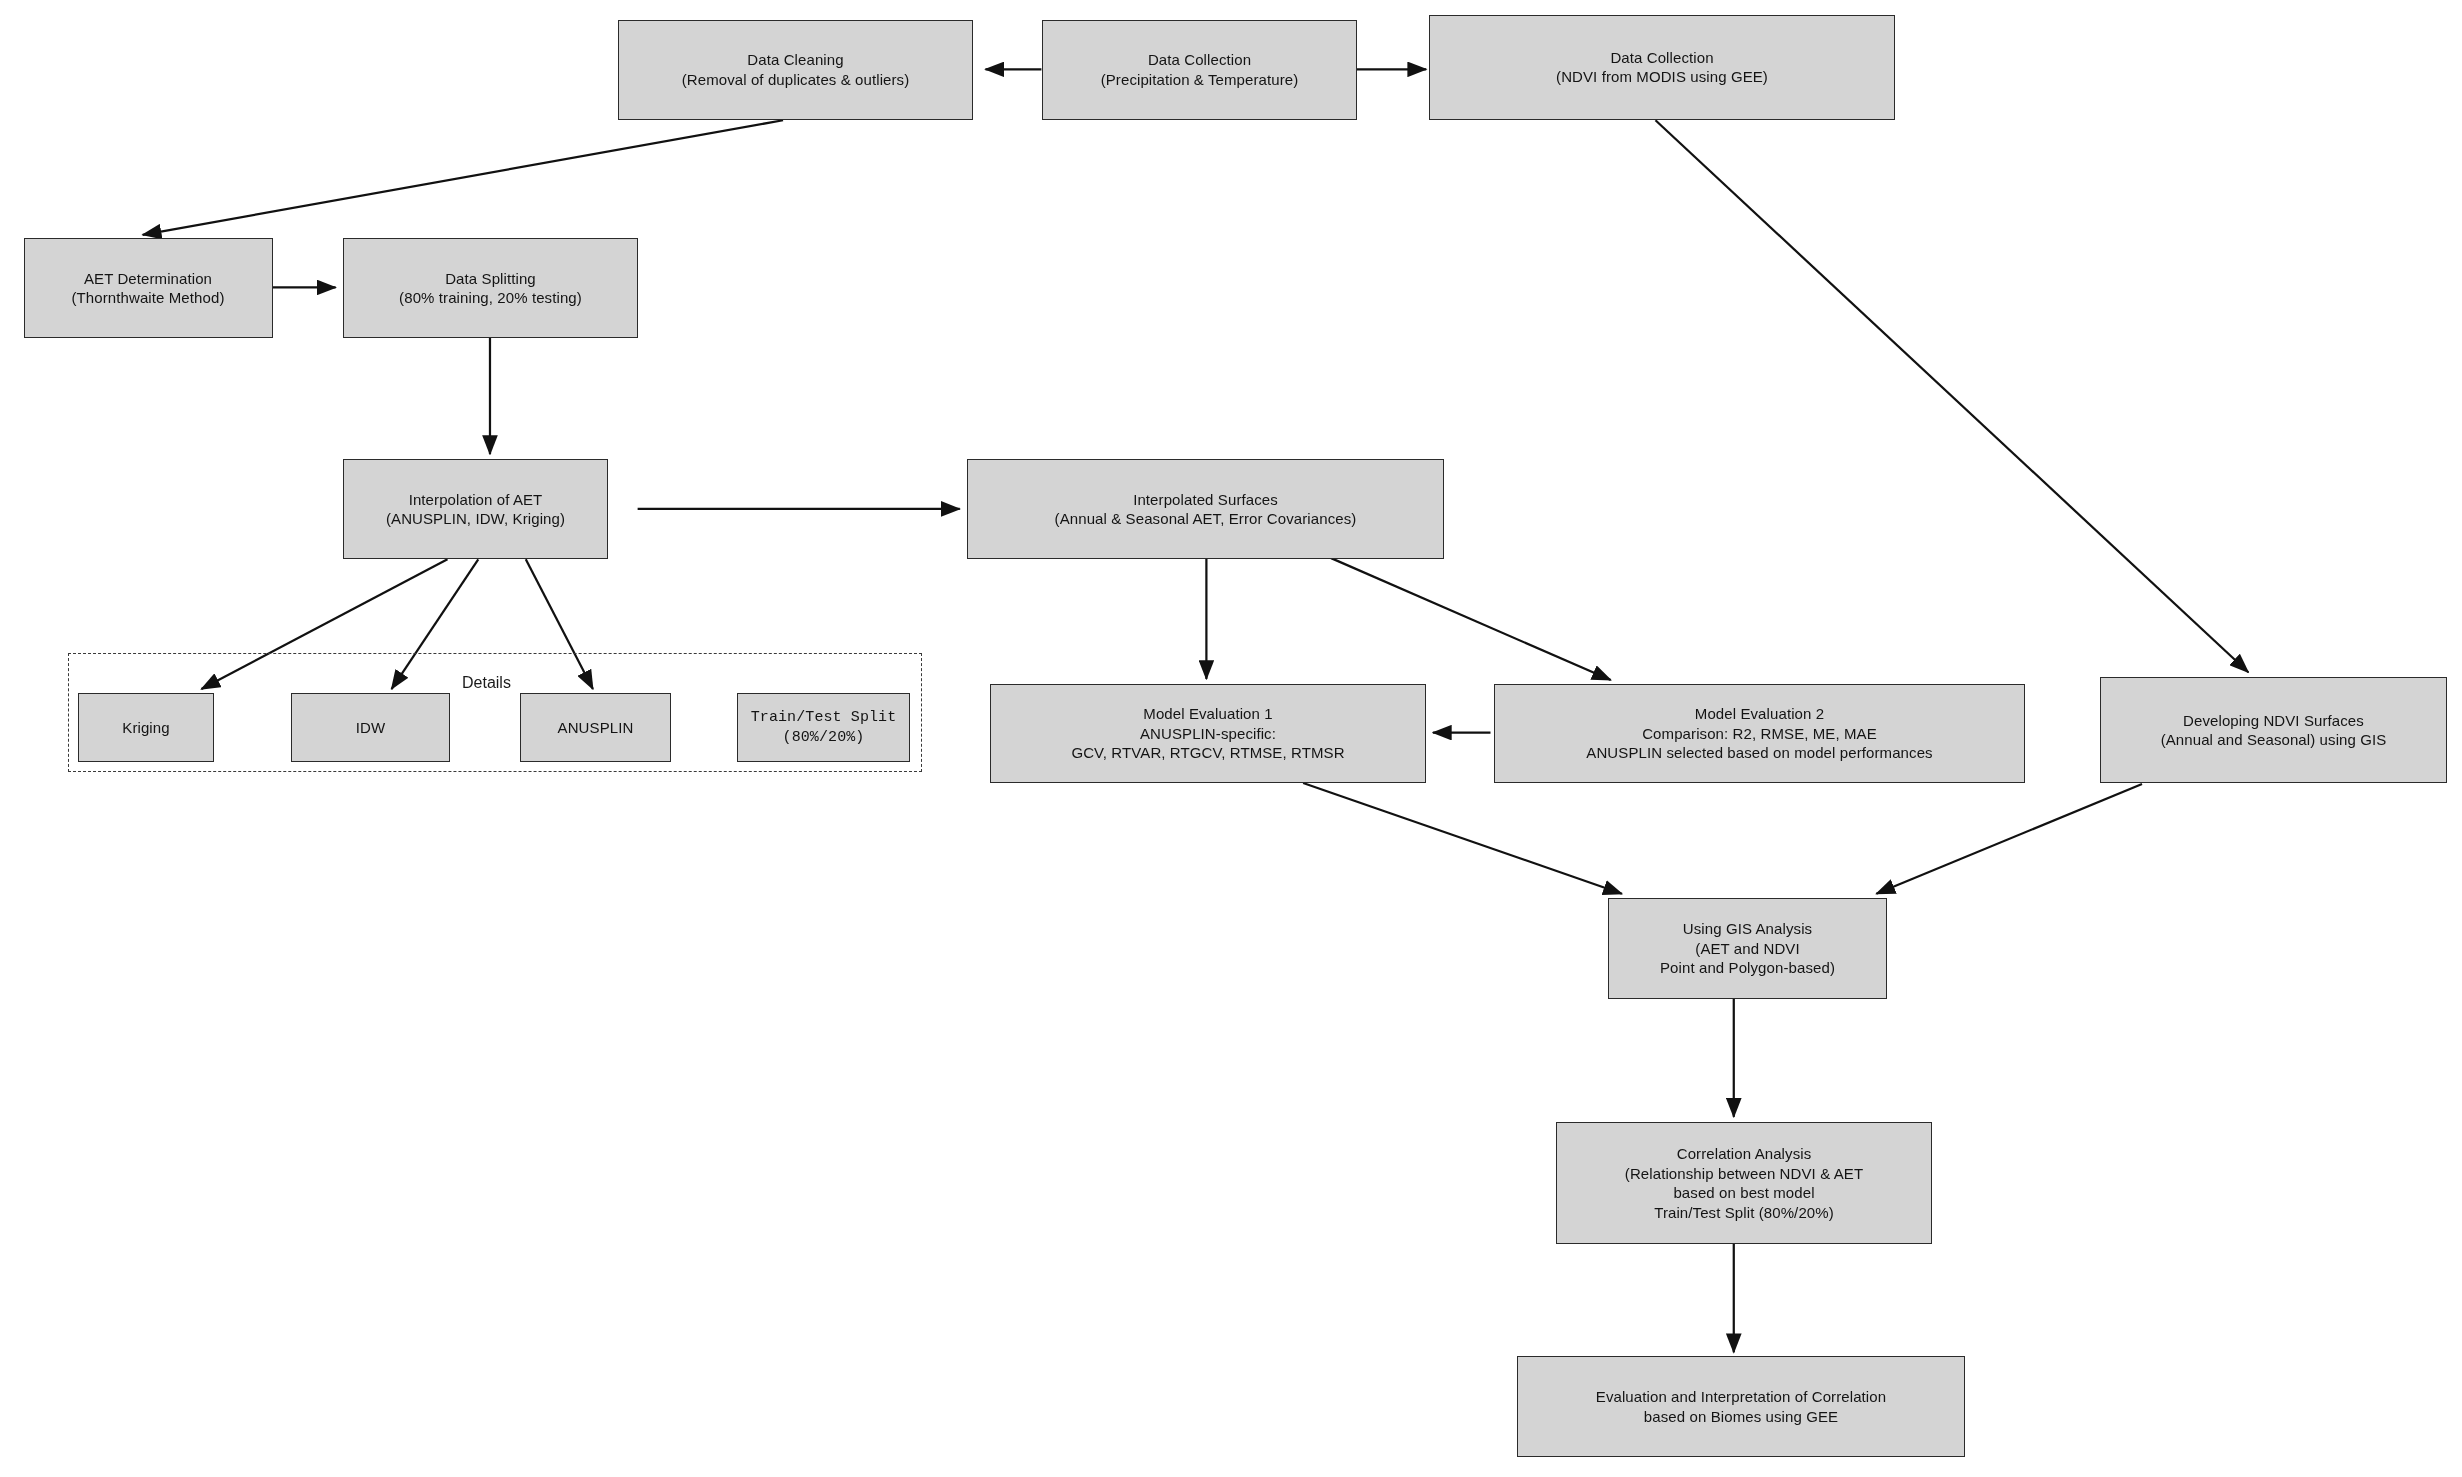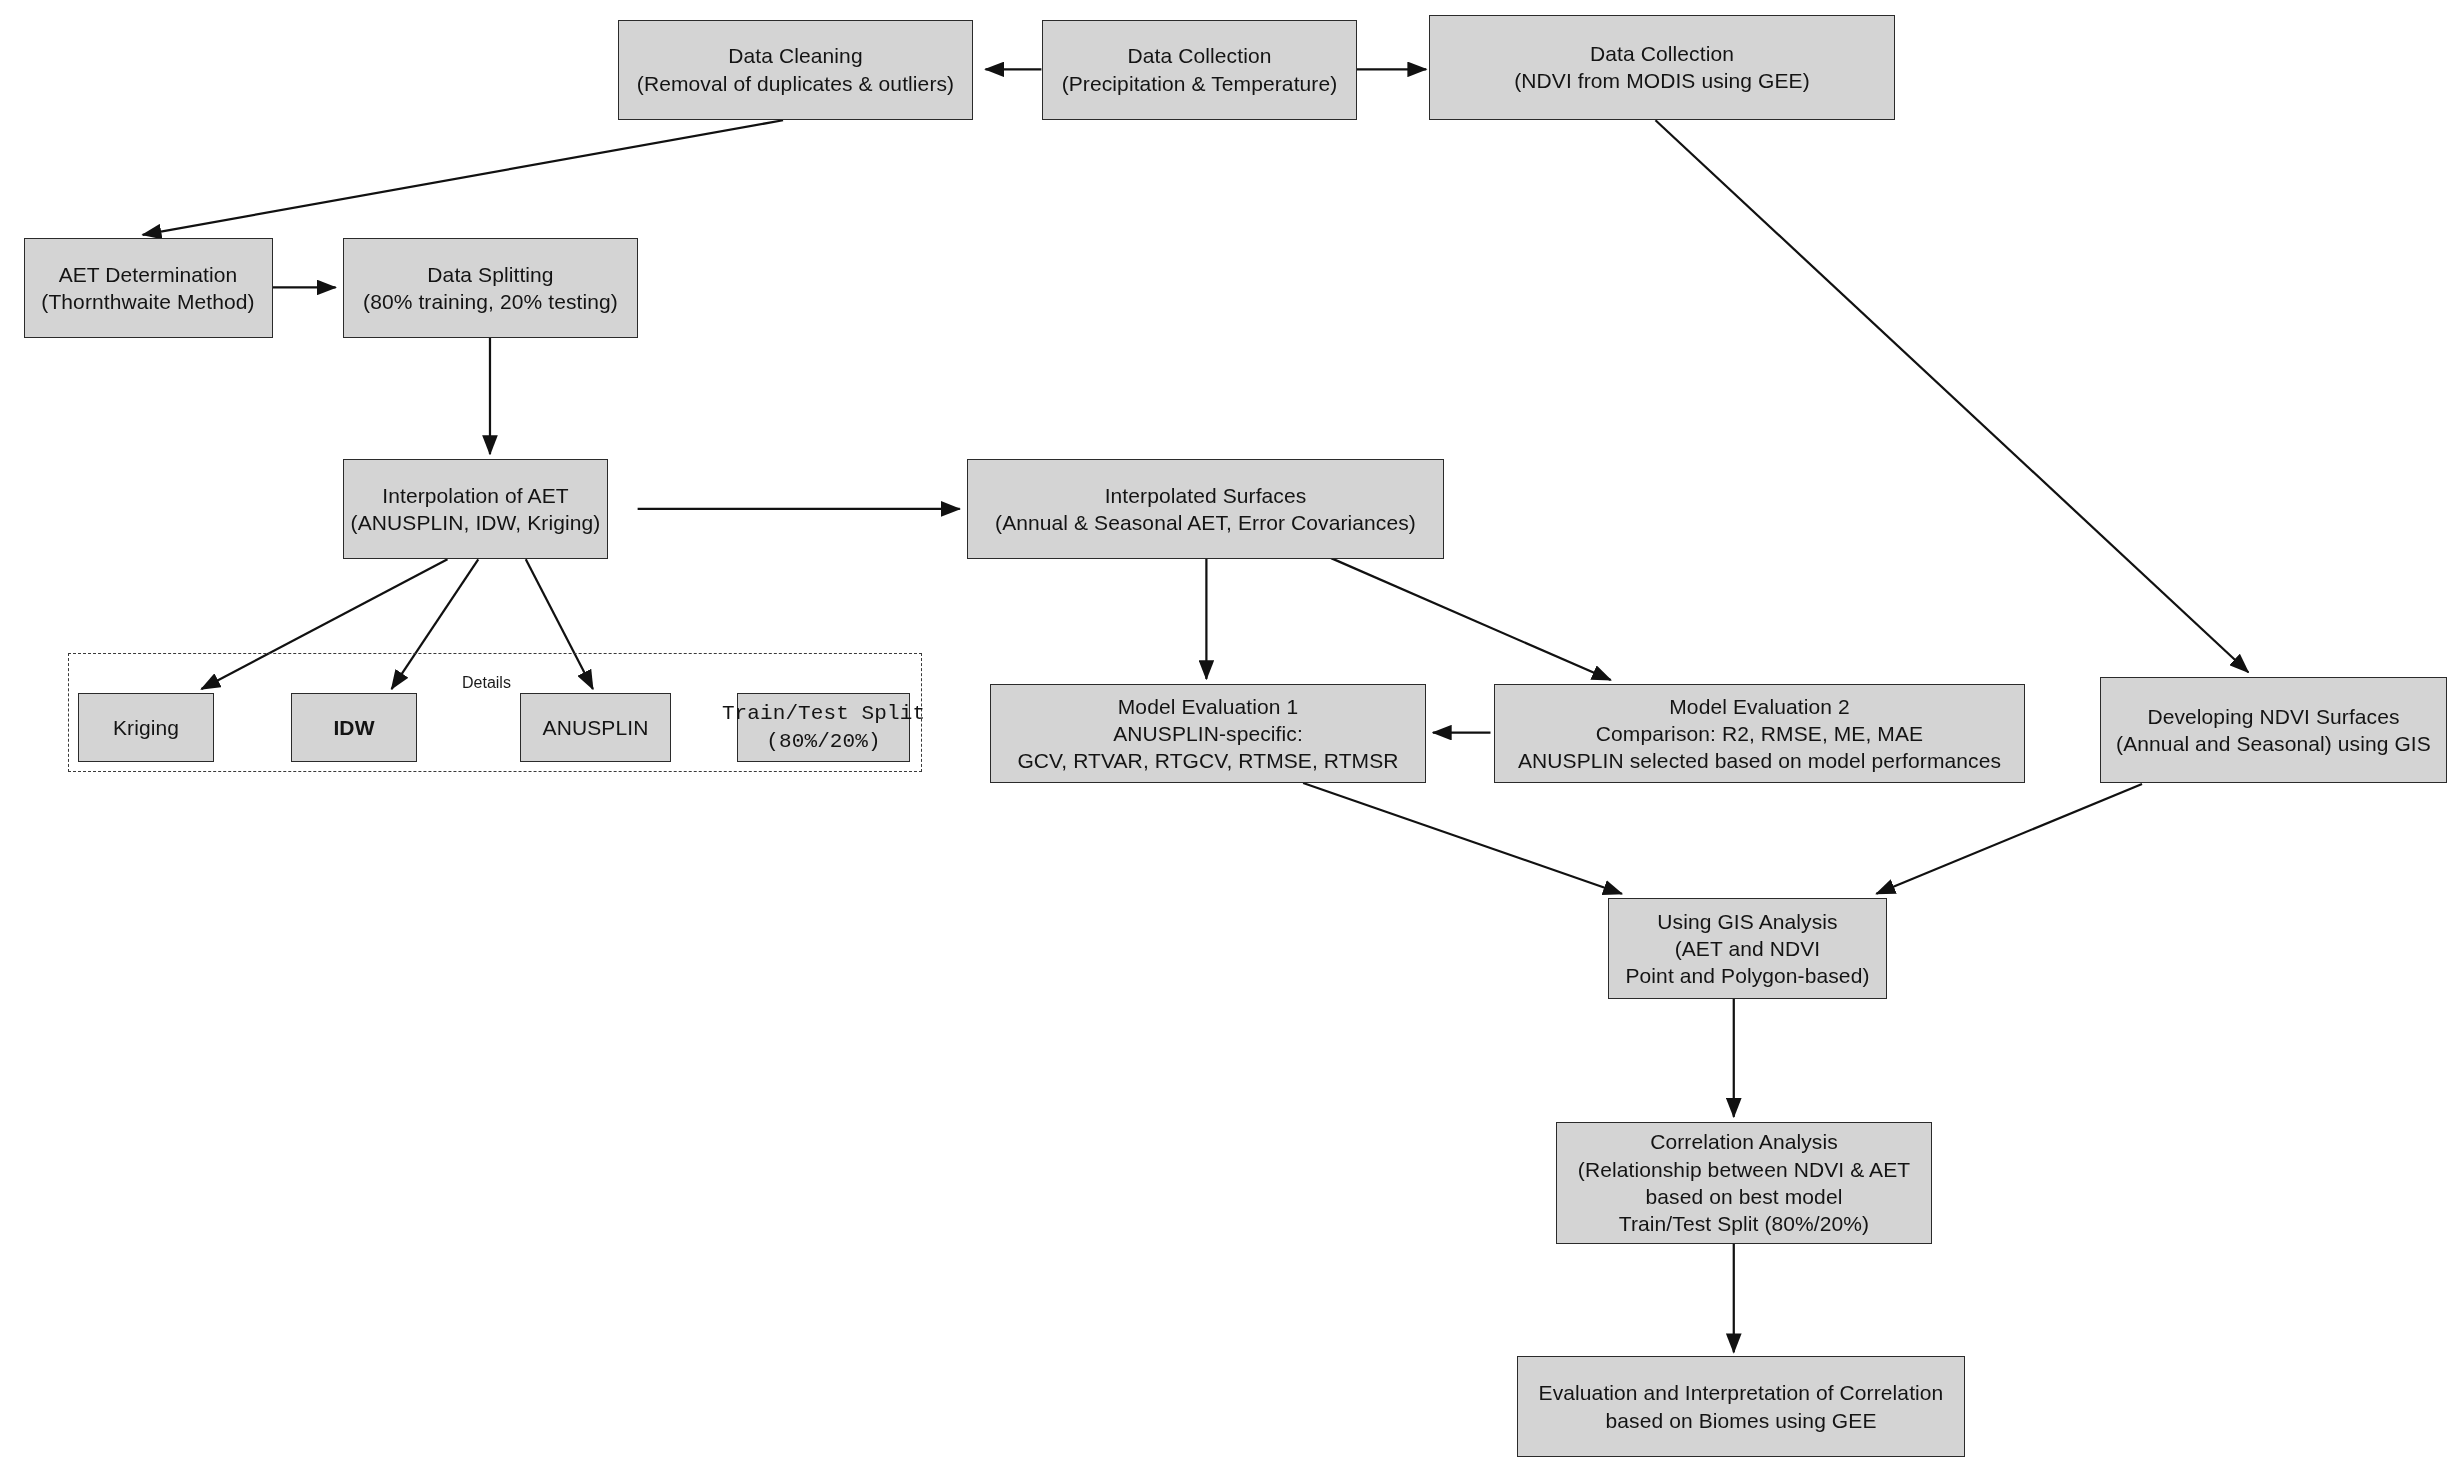--- a/index.html
+++ b/index.html
@@ -29,21 +29,21 @@
     position: absolute;
     box-sizing: border-box;
     background: #d4d4d4;
     border: 1.7px solid #2b2b2b;
     display: flex;
     flex-direction: column;
     align-items: center;
     justify-content: center;
     text-align: center;
     color: #141414;
-    font-size: 21px;
+    font-size: 15px;
     line-height: 1.30;
     letter-spacing: 0.1px;
     padding: 2.2px 4.5px;
   }
   .node .ln {
     display: block;
     white-space: nowrap;
   }
   .group-box {
     position: absolute;
@@ -118,21 +118,21 @@
         <span class="ln">Interpolation of AET</span>
         <span class="ln">(ANUSPLIN, IDW, Kriging)</span>
       </div>
       <div class="node" style="left: 967px; top: 459px; width: 477px; height: 100px;">
         <span class="ln">Interpolated Surfaces</span>
         <span class="ln">(Annual &amp; Seasonal AET, Error Covariances)</span>
       </div>
       <div class="node" style="left: 78px; top: 693px; width: 136px; height: 69px;">
         <span class="ln">Kriging</span>
       </div>
-      <div class="node" style="left: 291px; top: 693px; width: 126px; height: 69px; font-weight: bold;">
+      <div class="node" style="left: 291px; top: 693px; width: 159px; height: 69px;">
         <span class="ln">IDW</span>
       </div>
       <div class="node" style="left: 520px; top: 693px; width: 151px; height: 69px;">
         <span class="ln">ANUSPLIN</span>
       </div>
       <div class="node" style="left: 737px; top: 693px; width: 173px; height: 69px; font-family: Liberation Mono, monospace;">
         <span class="ln">Train/Test Split</span>
         <span class="ln">(80%/20%)</span>
       </div>
       <div class="node" style="left: 990px; top: 684px; width: 436px; height: 99px;">

